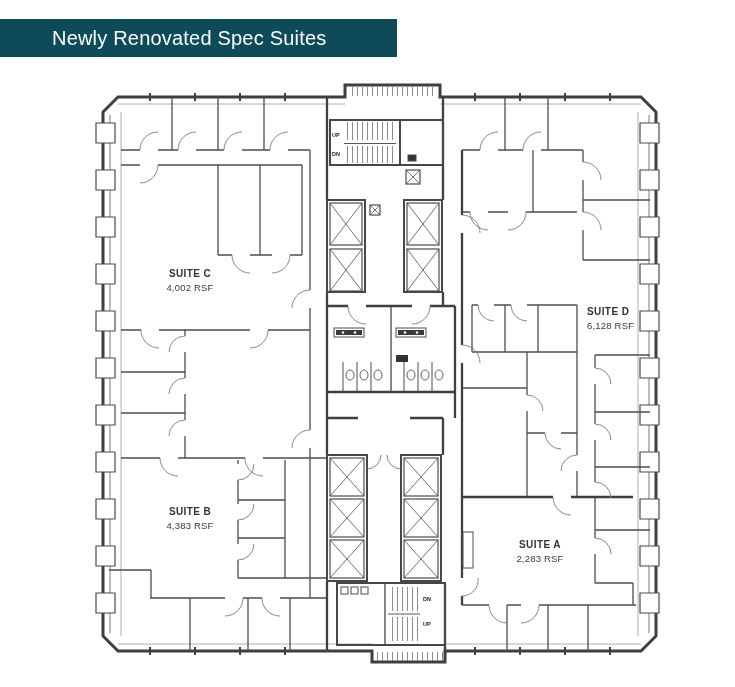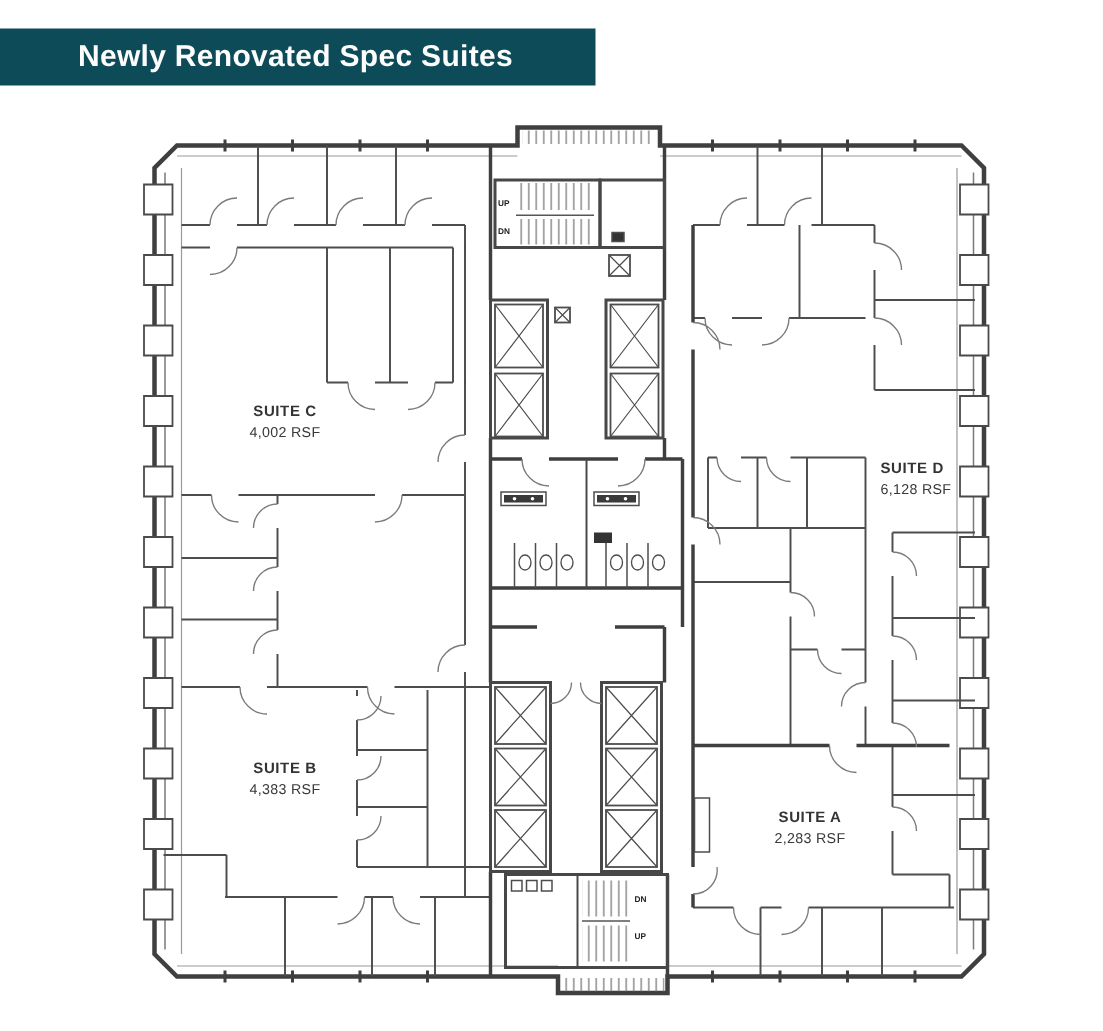--- a/index.html
+++ b/index.html
@@ -1,20 +1,20 @@
 <!DOCTYPE html>
 <html><head>
 <meta charset="utf-8">
 <style>
   html,body{margin:0;padding:0;background:#ffffff;}
   .page{position:relative;width:735px;height:687px;background:#ffffff;overflow:hidden;
         font-family:"Liberation Sans",sans-serif;}
   .banner{position:absolute;left:0;top:19px;width:397px;height:38px;
           display:flex;align-items:center;box-sizing:border-box;padding-left:52px;}
-  .banner span{font-weight:700;font-size:20px;letter-spacing:.2px;
+  .banner span{font-weight:400;font-size:20px;letter-spacing:.2px;
           font-family:"Liberation Sans",sans-serif;}
   svg.plan{position:absolute;left:0;top:0;}
   .suite-name{font:700 10px "Liberation Sans",sans-serif;fill:#333333;letter-spacing:.4px;}
   .suite-area{font:400 9.5px "Liberation Sans",sans-serif;fill:#3a3a3a;letter-spacing:.2px;}
   .stair-label{font:700 5.5px "Liberation Sans",sans-serif;fill:#222222;
                stroke:#ffffff;stroke-width:1.4px;paint-order:stroke;}
 </style>
 </head>
 <body>
 

